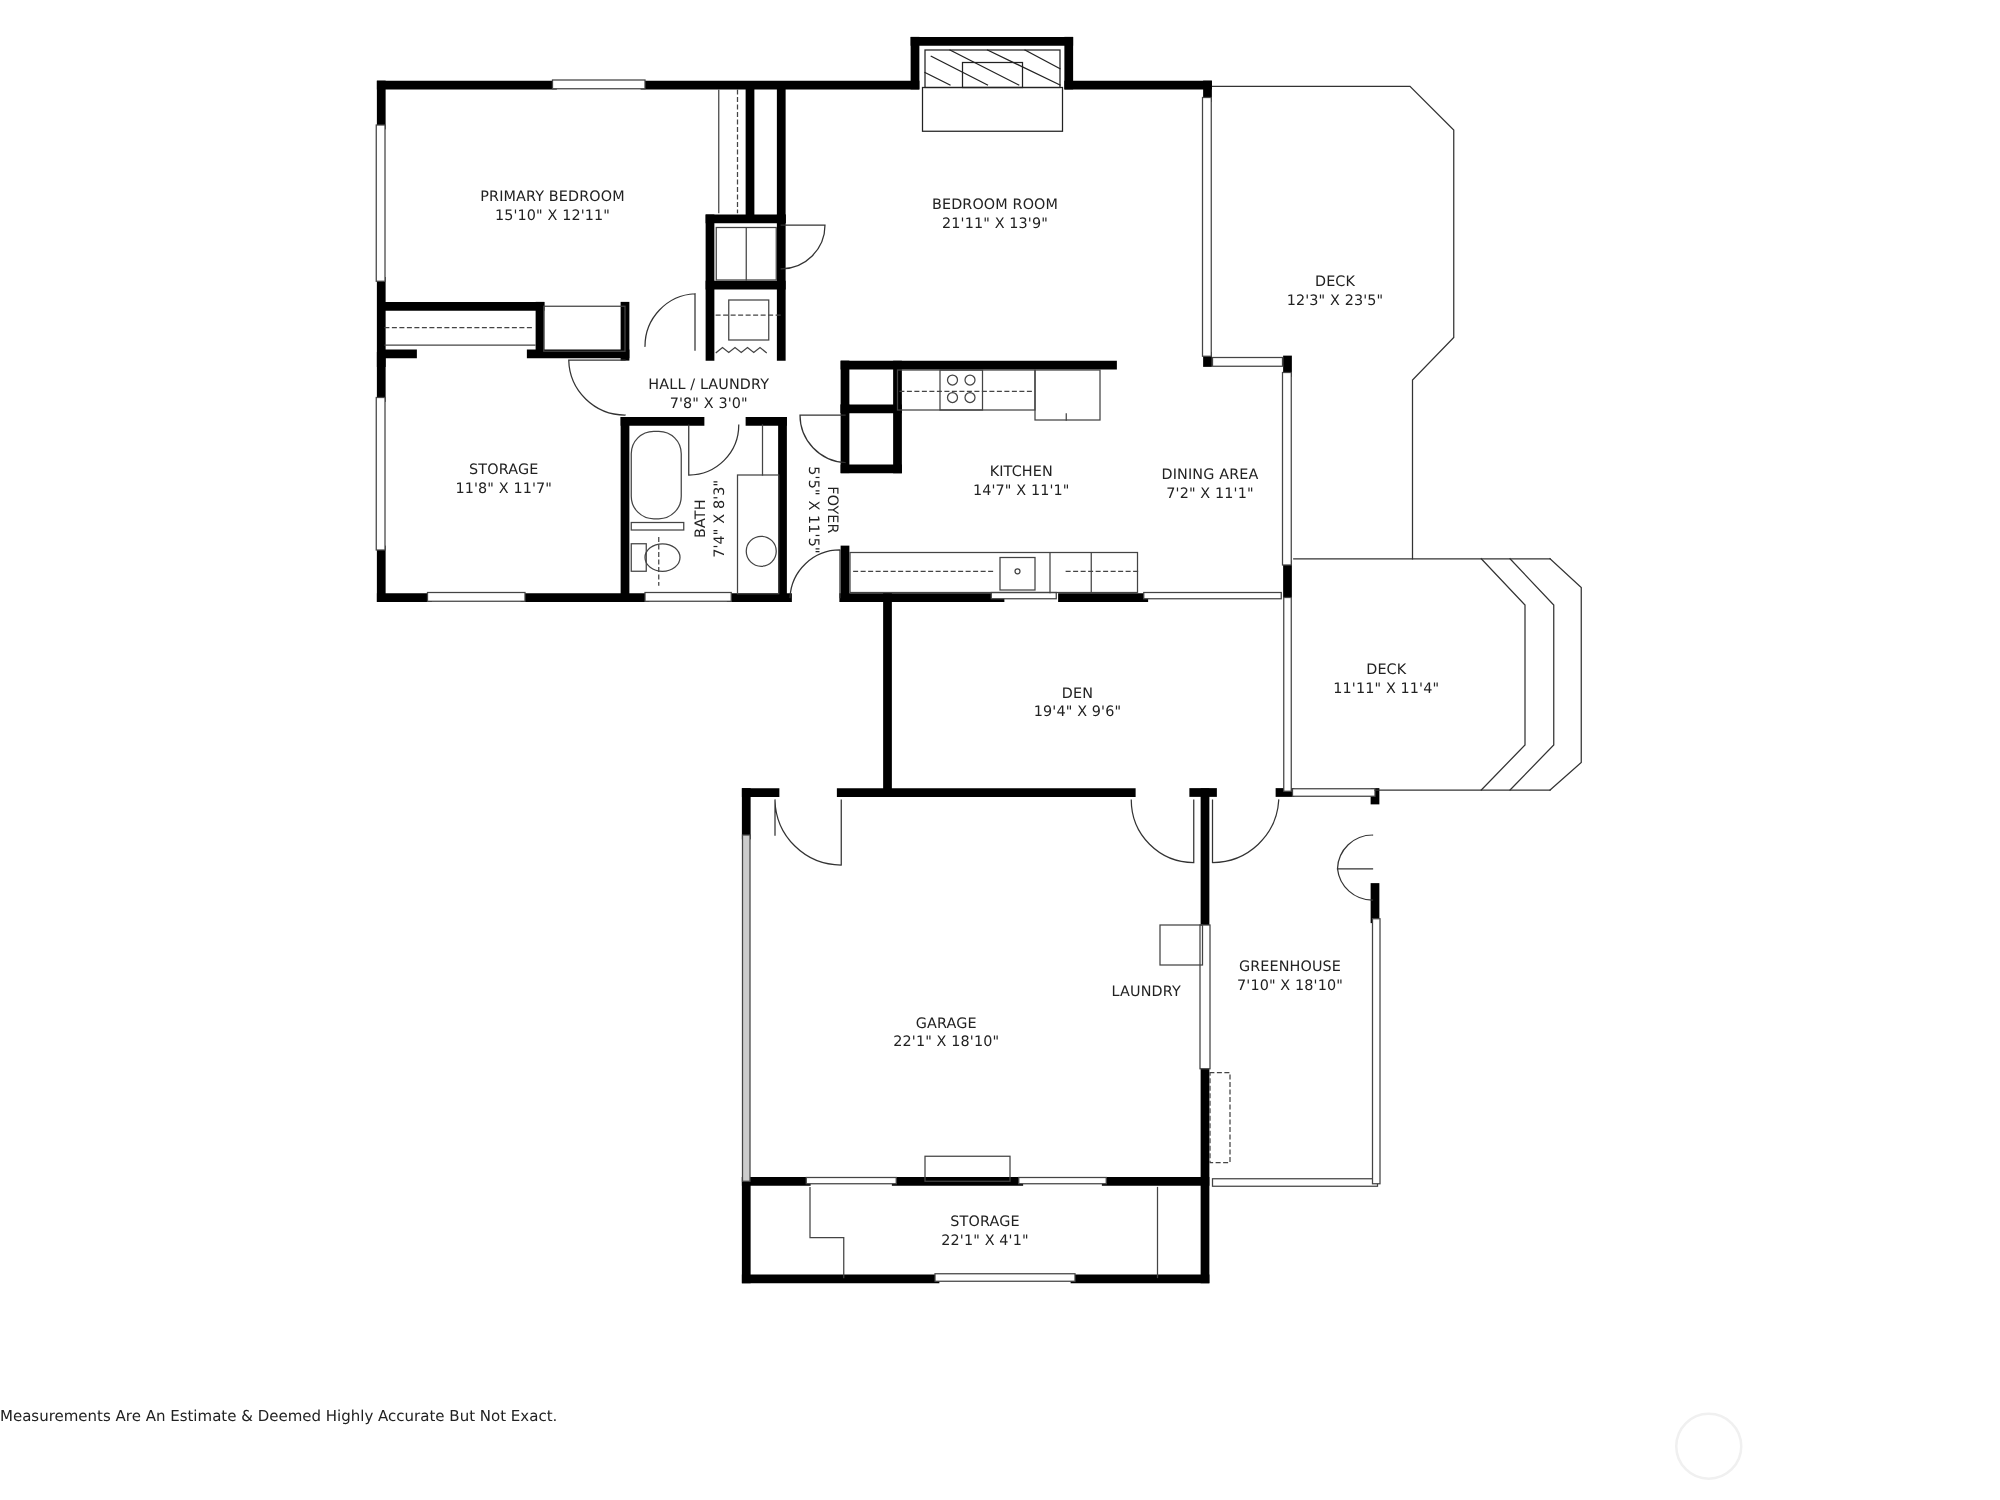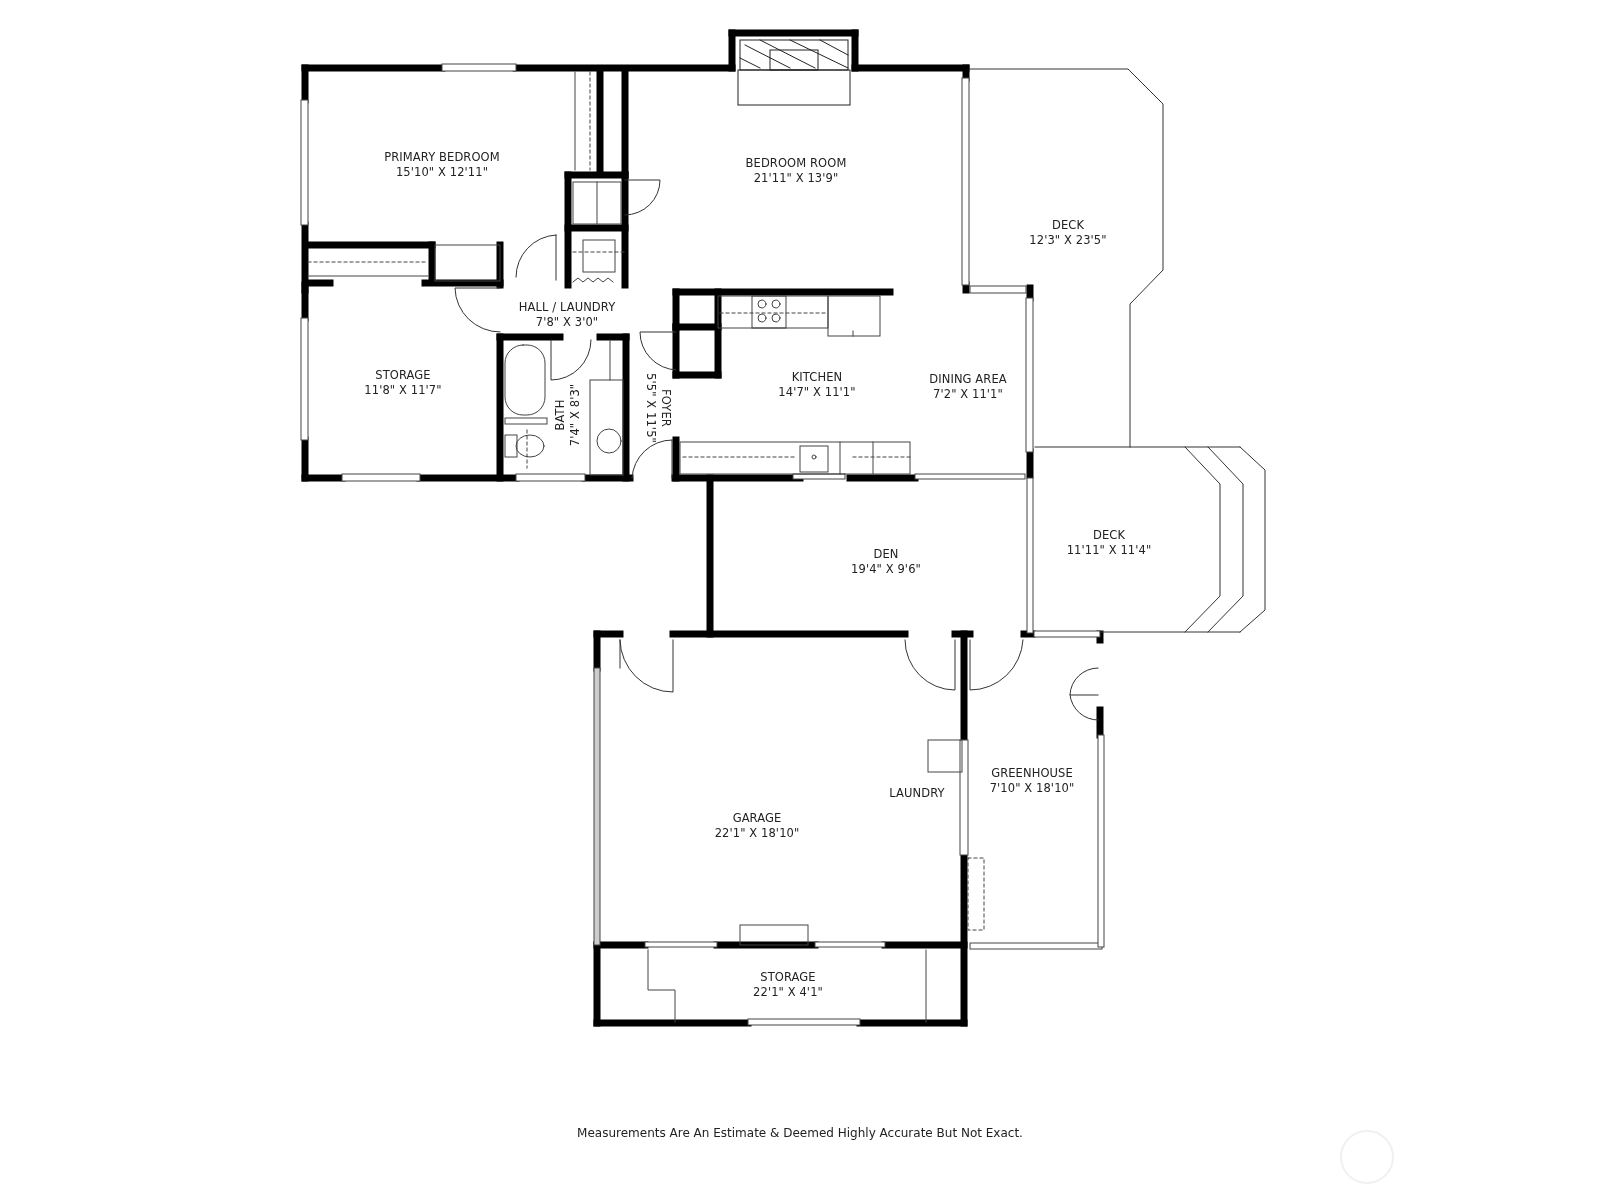--- a/index.html
+++ b/index.html
@@ -1,21 +1,21 @@
 <!DOCTYPE html>
 <html><head>
   <meta charset="utf-8">
   <style>
     html, body { margin: 0; padding: 0; background: #ffffff; }
     body { width: 1600px; height: 1200px; position: relative; overflow: hidden; font-family: "DejaVu Sans", sans-serif; }
     #plan { position: absolute; left: 0; top: 0; width: 1600px; height: 1200px; }
     .room-label { position: absolute; transform: translateX(-50%); text-align: center; font-family: "DejaVu Sans", sans-serif; font-size: 11.5px; line-height: 15px; color: #222; white-space: nowrap; letter-spacing: 0.1px; }
     .room-label.rot { transform: translate(-50%, -50%) rotate(90deg); }
     .room-name, .room-dim { display: block; }
-    #footer-note { position: absolute; left: 0; width: 1600px; top: 1126px; text-align: center; font-family: "DejaVu Sans", sans-serif; font-size: 12px; color: #222; }
+    #footer-note { position: absolute; left: 0; width: 1600px; top: 1126px; text-align: left; font-family: "DejaVu Sans", sans-serif; font-size: 12px; color: #222; }
     #watermark { position: absolute; left: 1340px; top: 1130px; width: 50px; height: 50px; border: 2px solid #f0f0f0; border-radius: 50%; }
   </style>
 </head>
 <body>
 
 <svg id="plan" viewBox="0 0 1600 1200" xmlns="http://www.w3.org/2000/svg">
   <g fill="none" stroke="#000" stroke-linecap="square">
 
     <g stroke-width="7">
 
@@ -230,21 +230,21 @@
   <span class="room-dim">5'5" X 11'5"</span>
 </div>
 <div class="room-label" style="left:817px; top:370px;">
   <span class="room-name">KITCHEN</span>
   <span class="room-dim">14'7" X 11'1"</span>
 </div>
 <div class="room-label" style="left:968px; top:372px;">
   <span class="room-name">DINING AREA</span>
   <span class="room-dim">7'2" X 11'1"</span>
 </div>
-<div class="room-label" style="left:862px; top:547px;margin-left:24px;">
+<div class="room-label" style="left:862px; top:547px;">
   <span class="room-name">DEN</span>
   <span class="room-dim">19'4" X 9'6"</span>
 </div>
 <div class="room-label" style="left:1109px; top:528px;">
   <span class="room-name">DECK</span>
   <span class="room-dim">11'11" X 11'4"</span>
 </div>
 <div class="room-label" style="left:757px; top:782px;margin-top:29px;">
   <span class="room-name">GARAGE</span>
   <span class="room-dim">22'1" X 18'10"</span>

